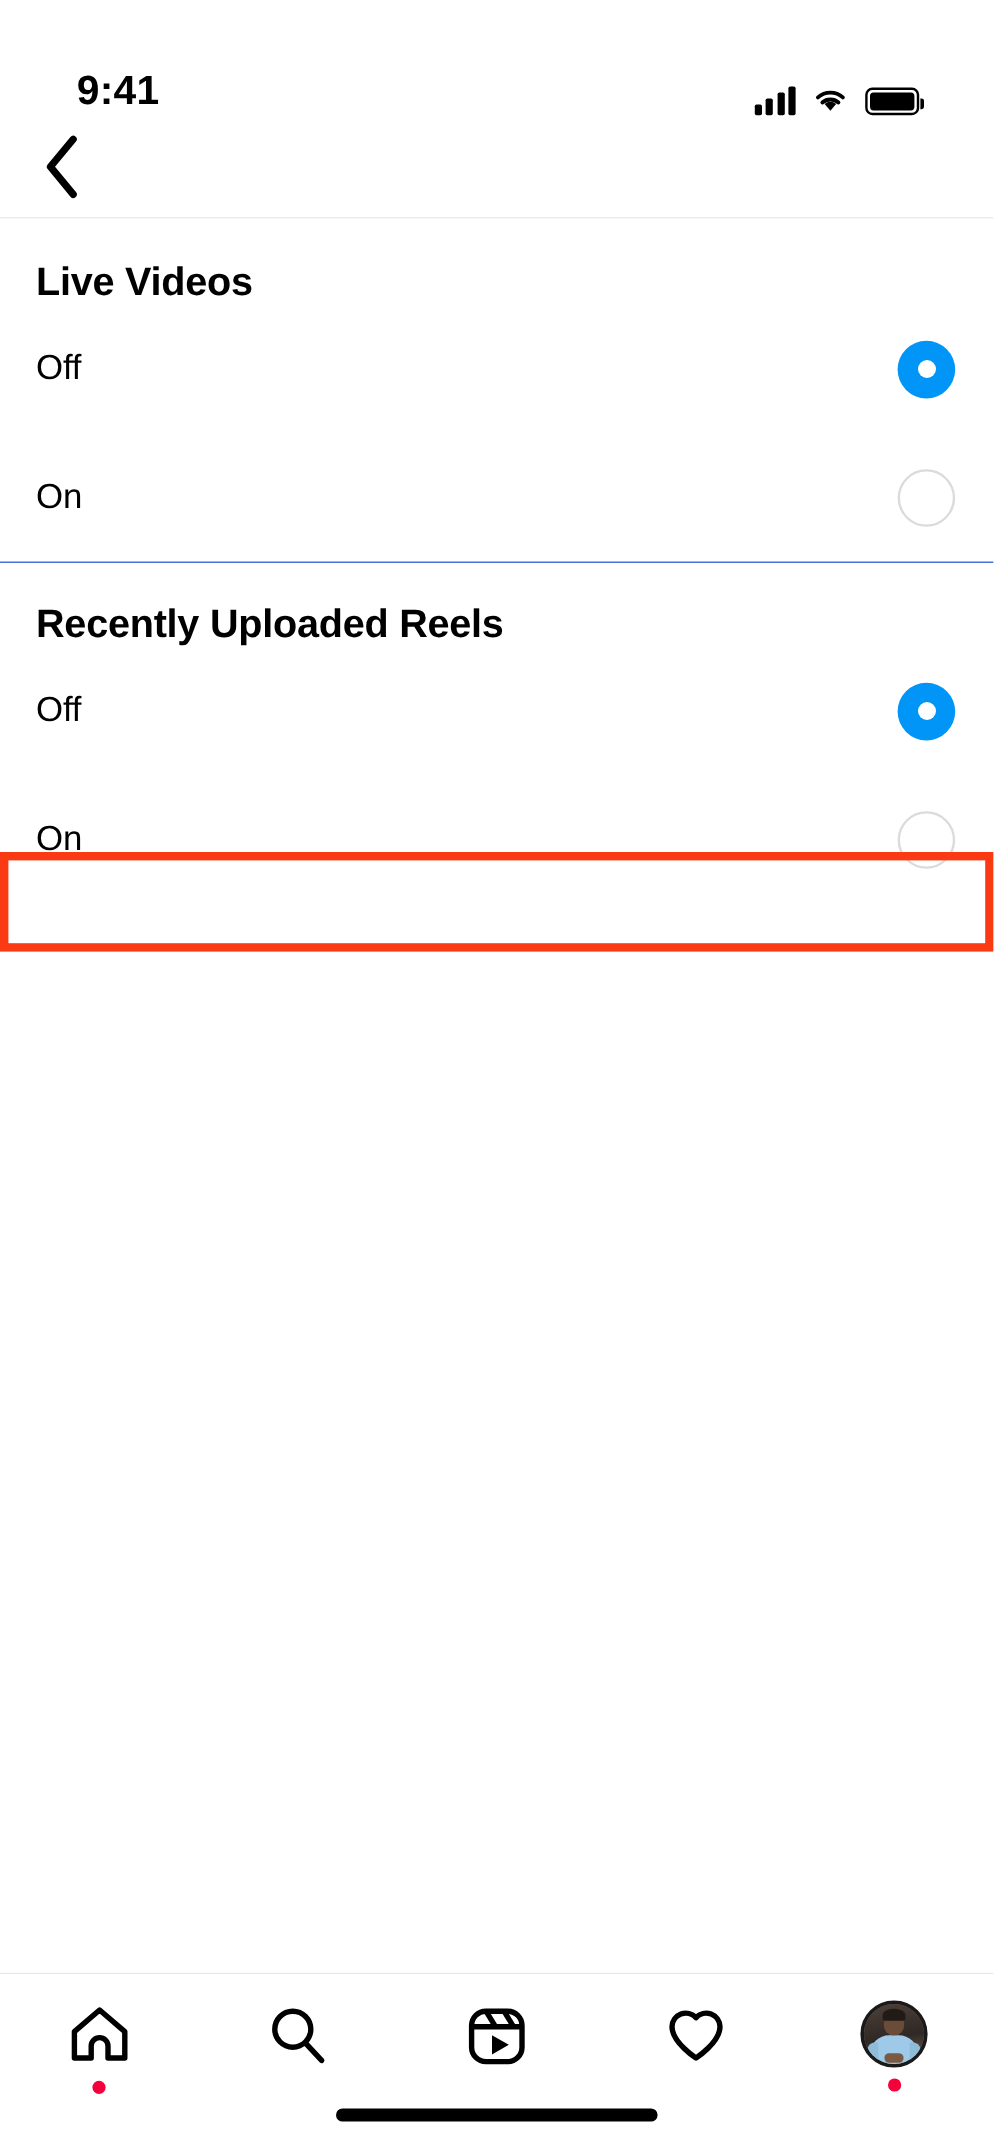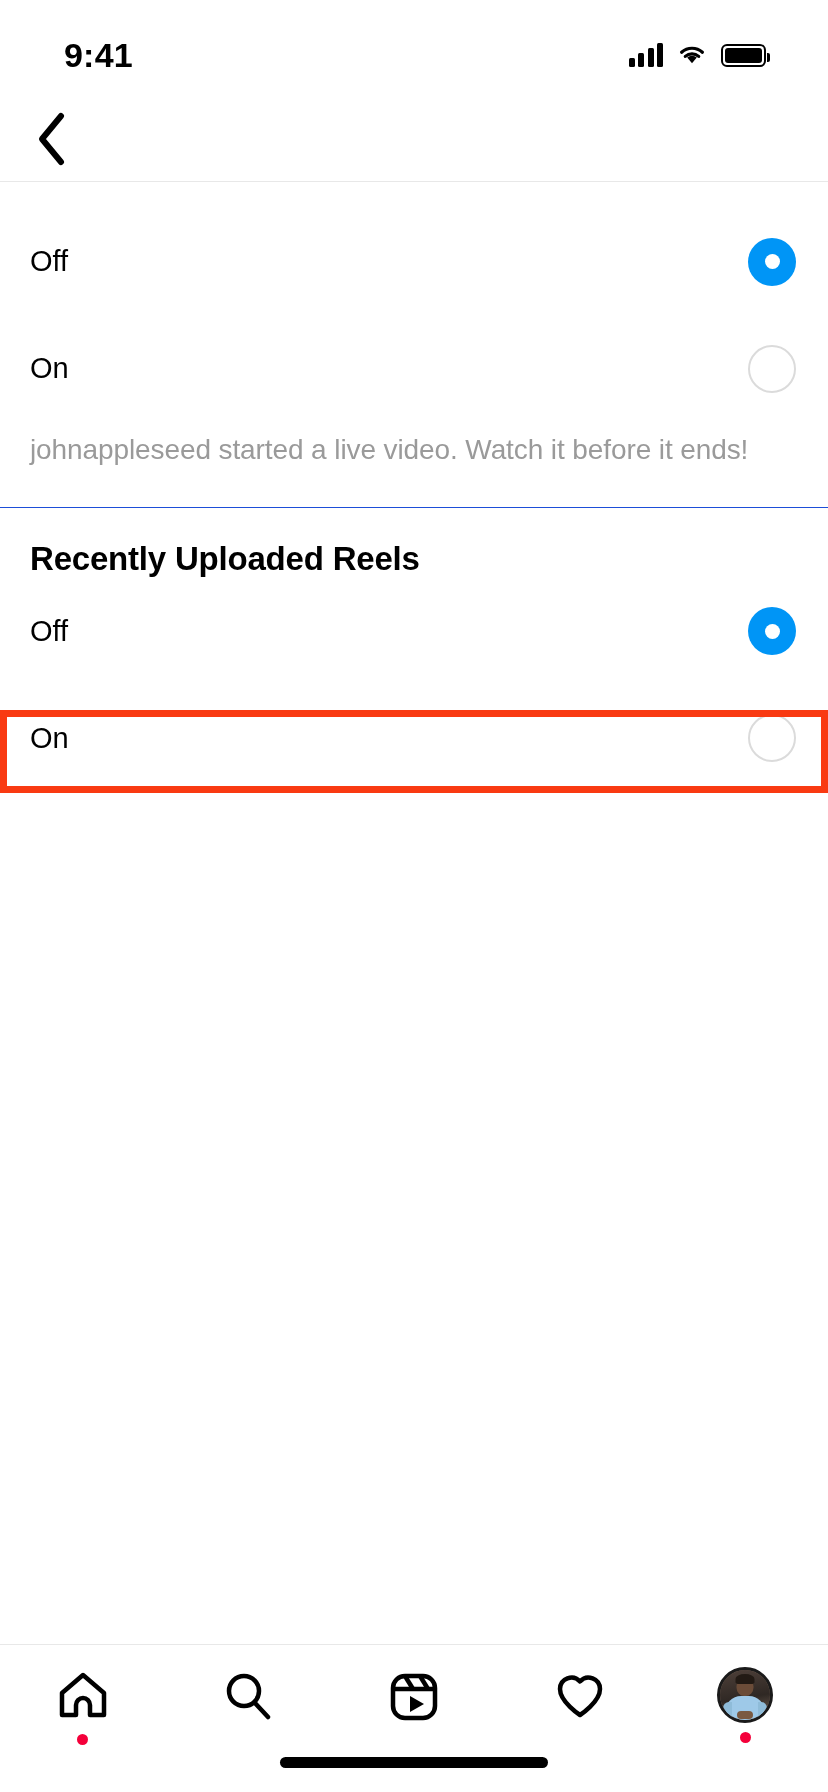--- a/index.html
+++ b/index.html
@@ -9,21 +9,21 @@
     font-family:"Liberation Sans", sans-serif;
     color:#000000;
     overflow:hidden;
     position:relative;
   }
 
   
   .statusbar {
     height:96px;
     display:flex;
-    align-items:center;
+    align-items:flex-end;
     justify-content:space-between;
     padding:0 62px 0 64px;
     padding-top:14px;
   }
   .status-time {
     font-size:34px;
     font-weight:700;
     letter-spacing:0.2px;
   }
   .status-right {
@@ -235,32 +235,32 @@
 
 <div class="header">
   <div class="back-btn">
     <svg width="34" height="56" viewBox="0 0 34 56">
       <path d="M26 5 L7 28 L26 51" stroke="#000" stroke-width="6" fill="none" stroke-linecap="round" stroke-linejoin="round"></path>
     </svg>
   </div>
 </div>
 
 <div class="section sec-live">
+  <div class="section-title">Live Videos</div>
 
   <div class="option-row">
     <span class="option-label">Off</span>
     <span class="radio on"></span>
   </div>
 
   <div class="option-row">
     <span class="option-label">On</span>
     <span class="radio off"></span>
   </div>
 
-  <div class="section-desc">johnappleseed started a live video. Watch it before it ends!</div>
 </div>
 
 <div class="section sec-reels">
   <div class="section-title">Recently Uploaded Reels</div>
 
   <div class="option-row">
     <span class="option-label">Off</span>
     <span class="radio on"></span>
   </div>
 

